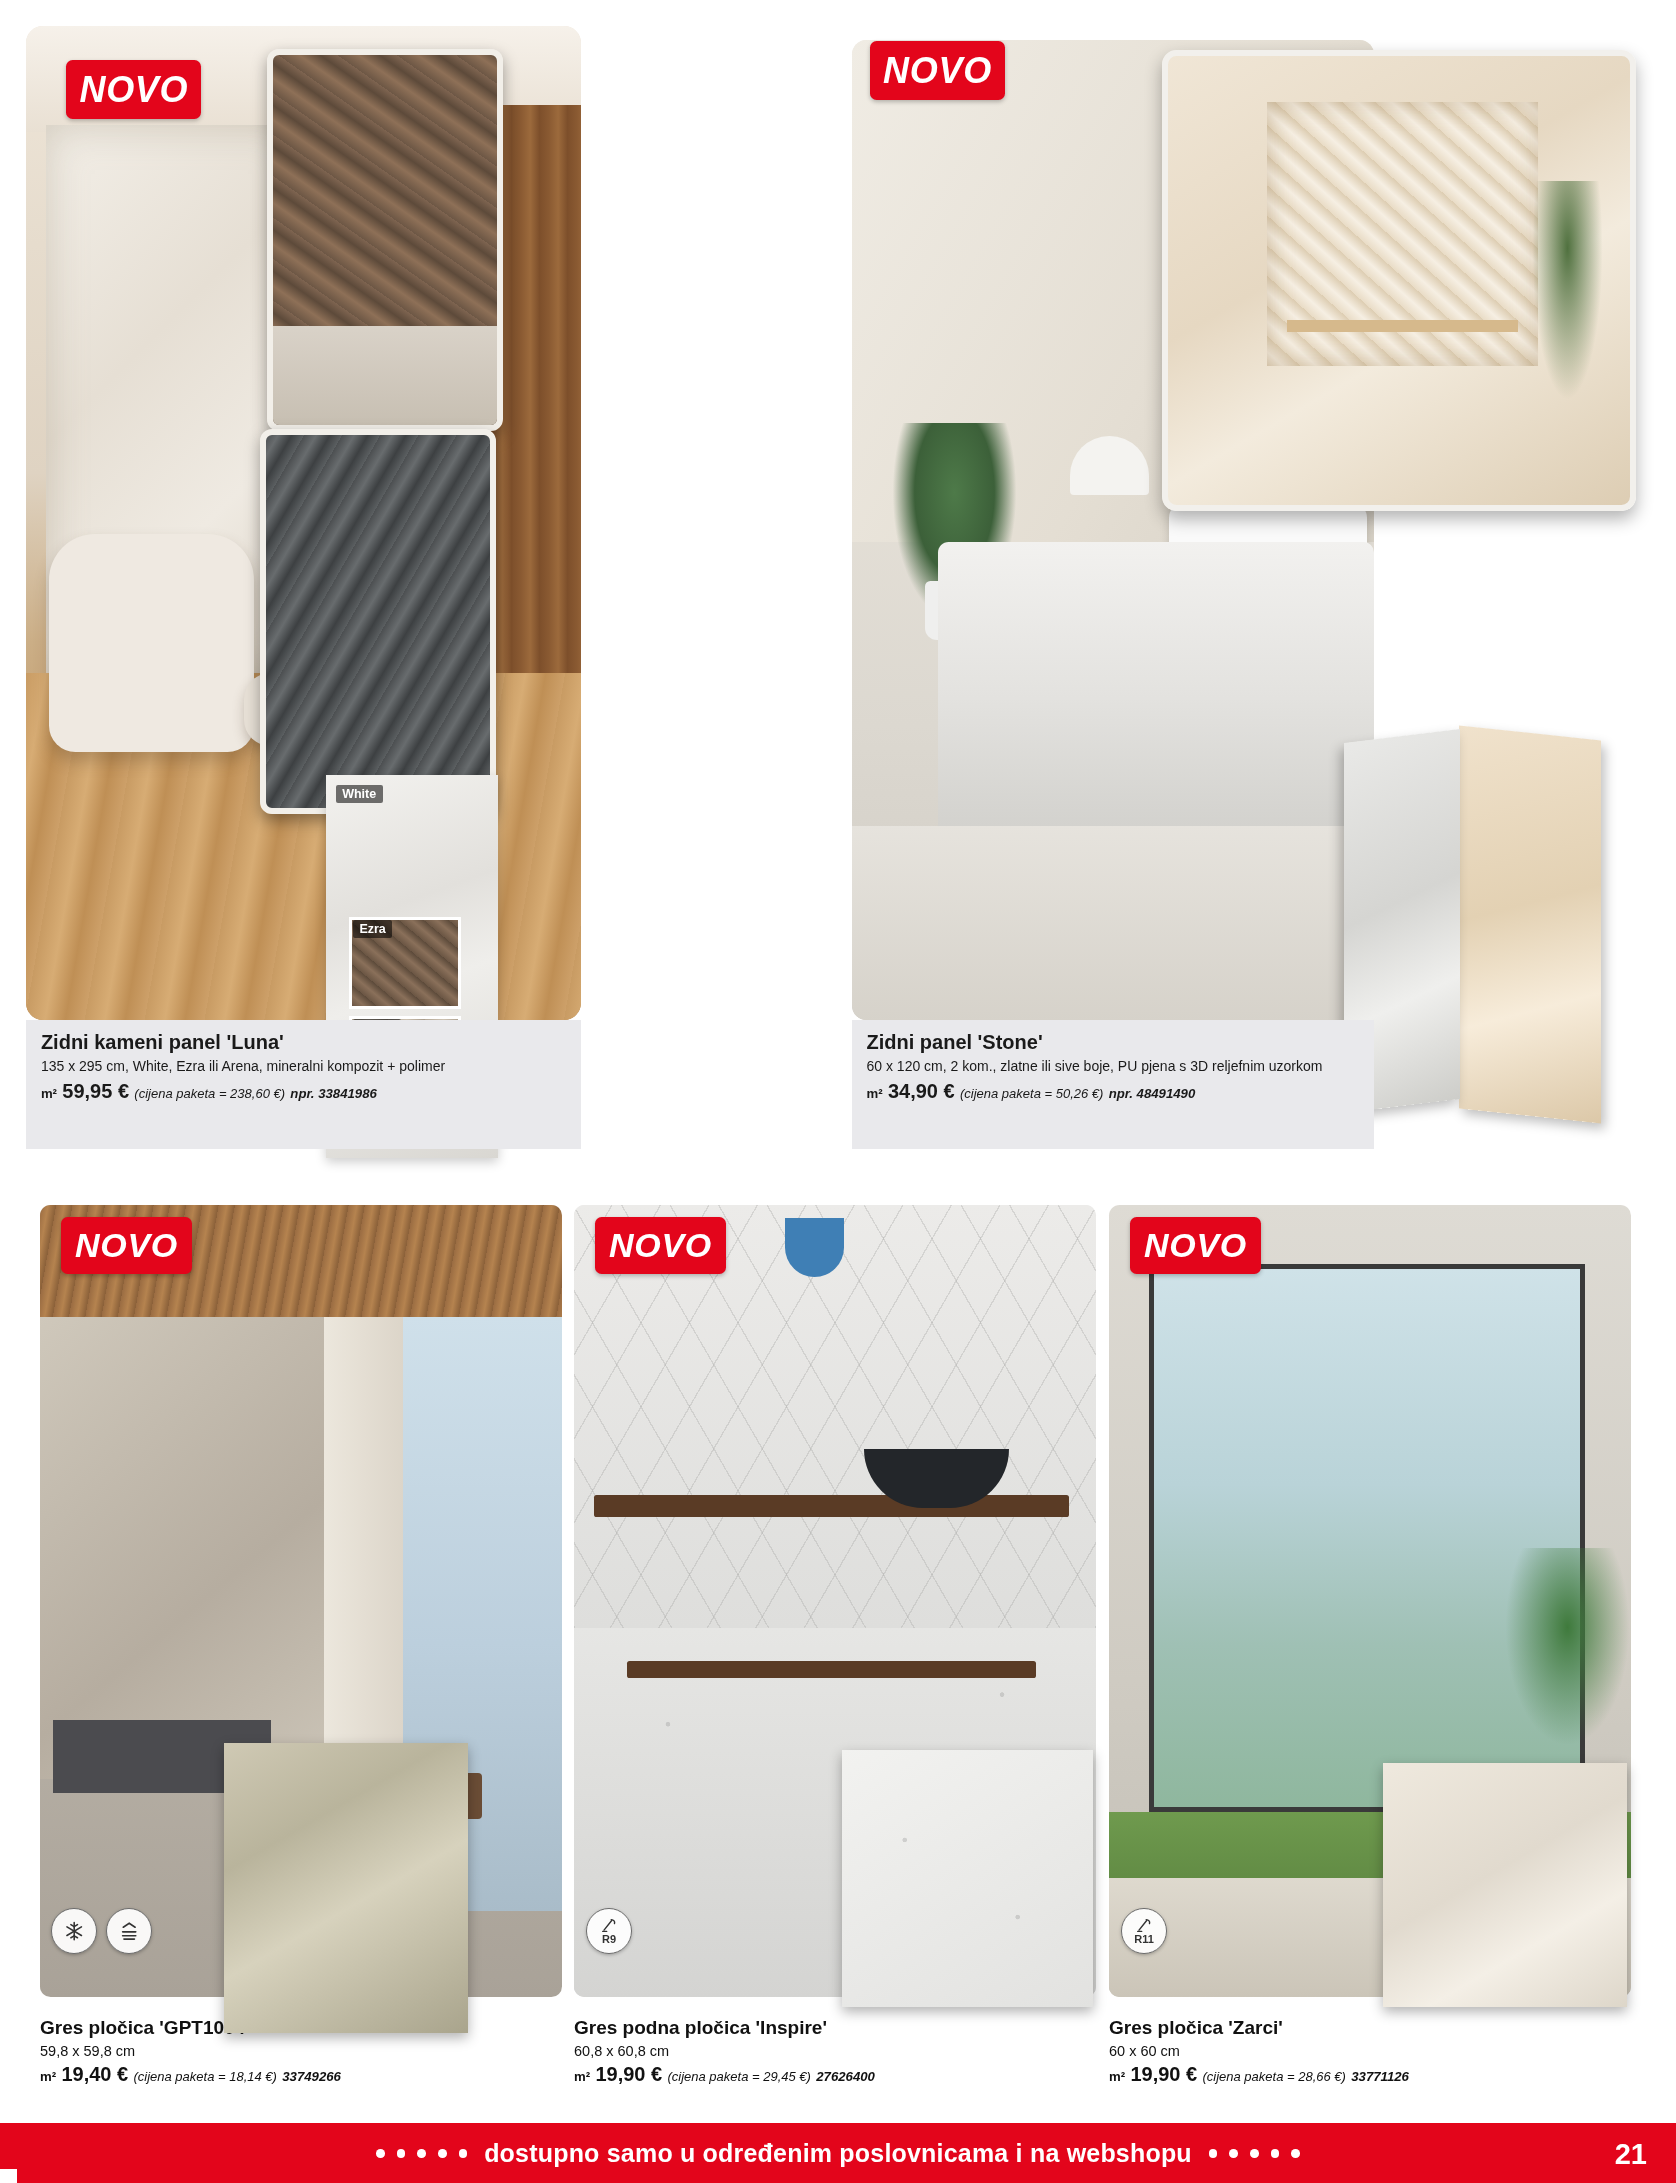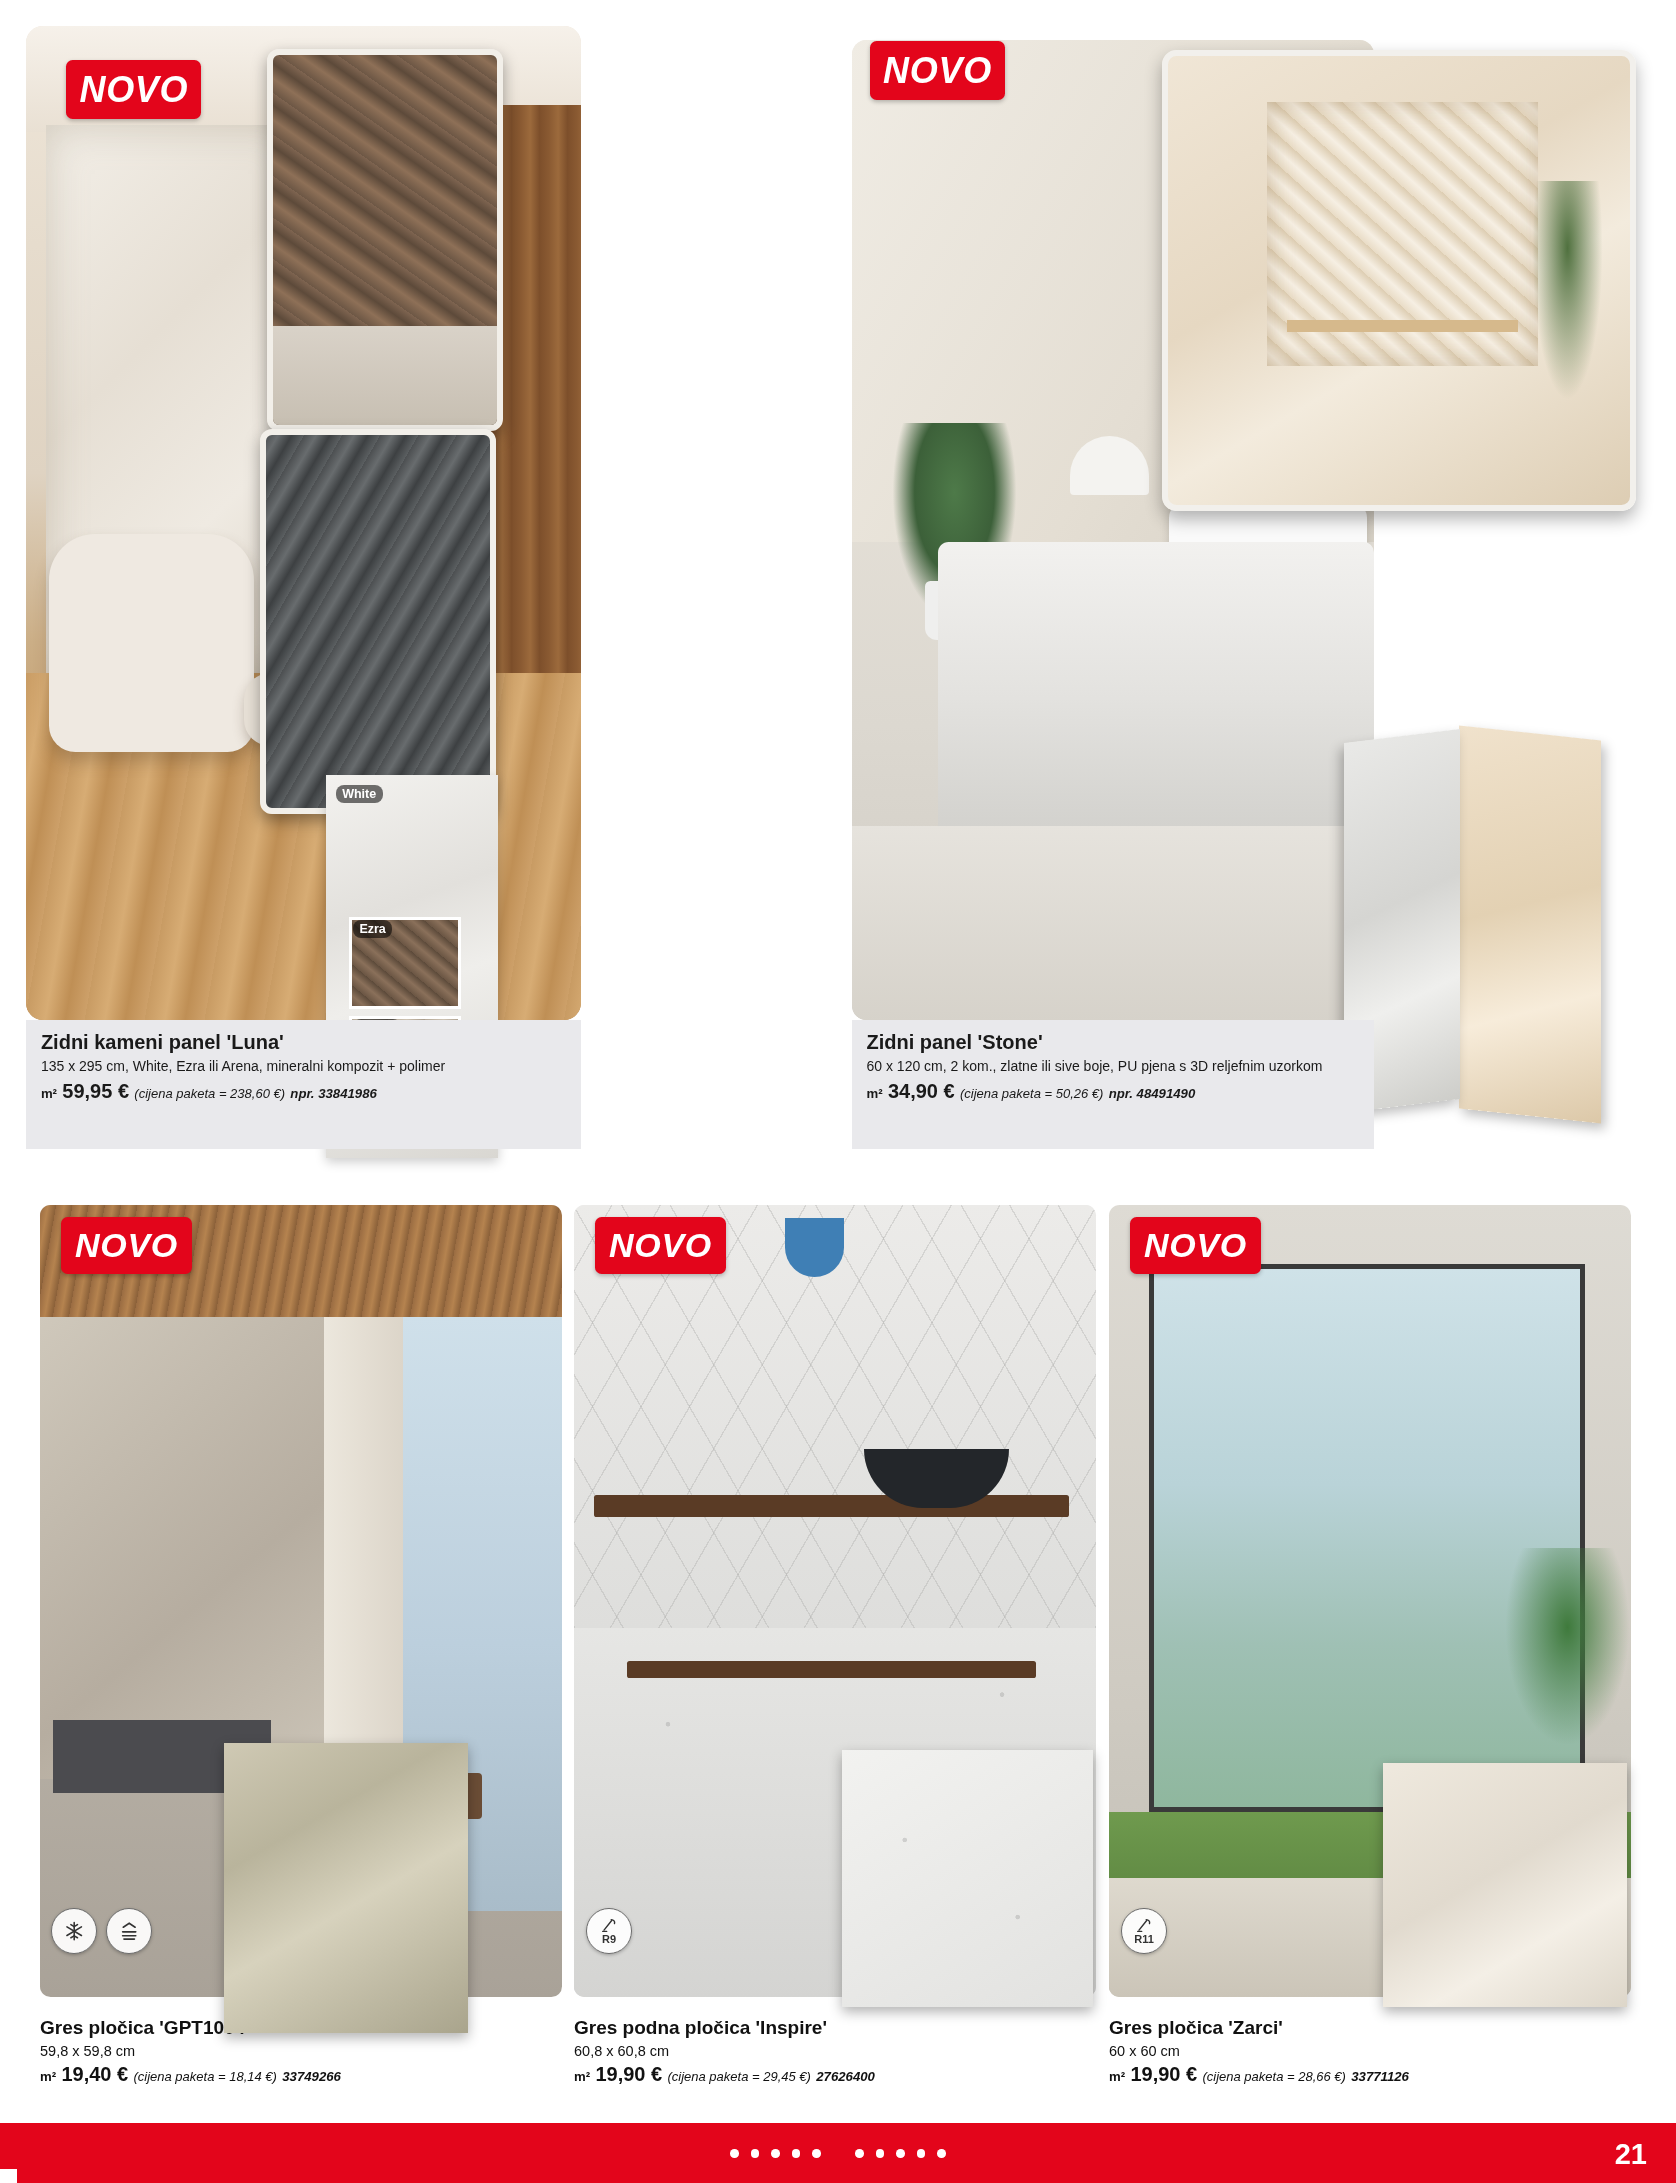--- a/index.html
+++ b/index.html
@@ -104,21 +104,21 @@
     z-index: 30;
     box-shadow: 0 4px 10.6px rgba(0,0,0,.2);
   }
   .swatch-label {
     position:absolute;
     background: rgba(0,0,0,.55);
     color:#fff;
     font-size: 12.5px;
     font-weight: bold;
     padding: 2px 6.6px;
-    border-radius: 8px;
+    border-radius: 2px;
     z-index: 5;
   }
   #sw-white {
     position:absolute; left:0; top:0; width:172px; height:383px;
     background: linear-gradient(160deg,#f3f2ef 0%,#e2e0dc 35%,#efeeeb 55%,#d9d7d2 100%);
   }
   #sw-ezra {
     position:absolute; left:23px; top:142px; width:106px; height:86px;
     background: repeating-linear-gradient(40deg,#6b5644 0px,#8a705a 8px,#5c4a3a 16px);
     border:3.3px solid #ffffff;
@@ -642,20 +642,21 @@
 </div>
 
 <div id="footer-bar">
   <div class="dots">
     <span class="dot"></span>
     <span class="dot"></span>
     <span class="dot"></span>
     <span class="dot"></span>
     <span class="dot"></span>
   </div>
+  <span id="footer-text">dostupno samo u određenim poslovnicama i na webshopu</span>
   <div class="dots">
     <span class="dot"></span>
     <span class="dot"></span>
     <span class="dot"></span>
     <span class="dot"></span>
     <span class="dot"></span>
   </div>
 </div>
 <div id="page-number">21</div>
 <div id="footer-tab"></div>

